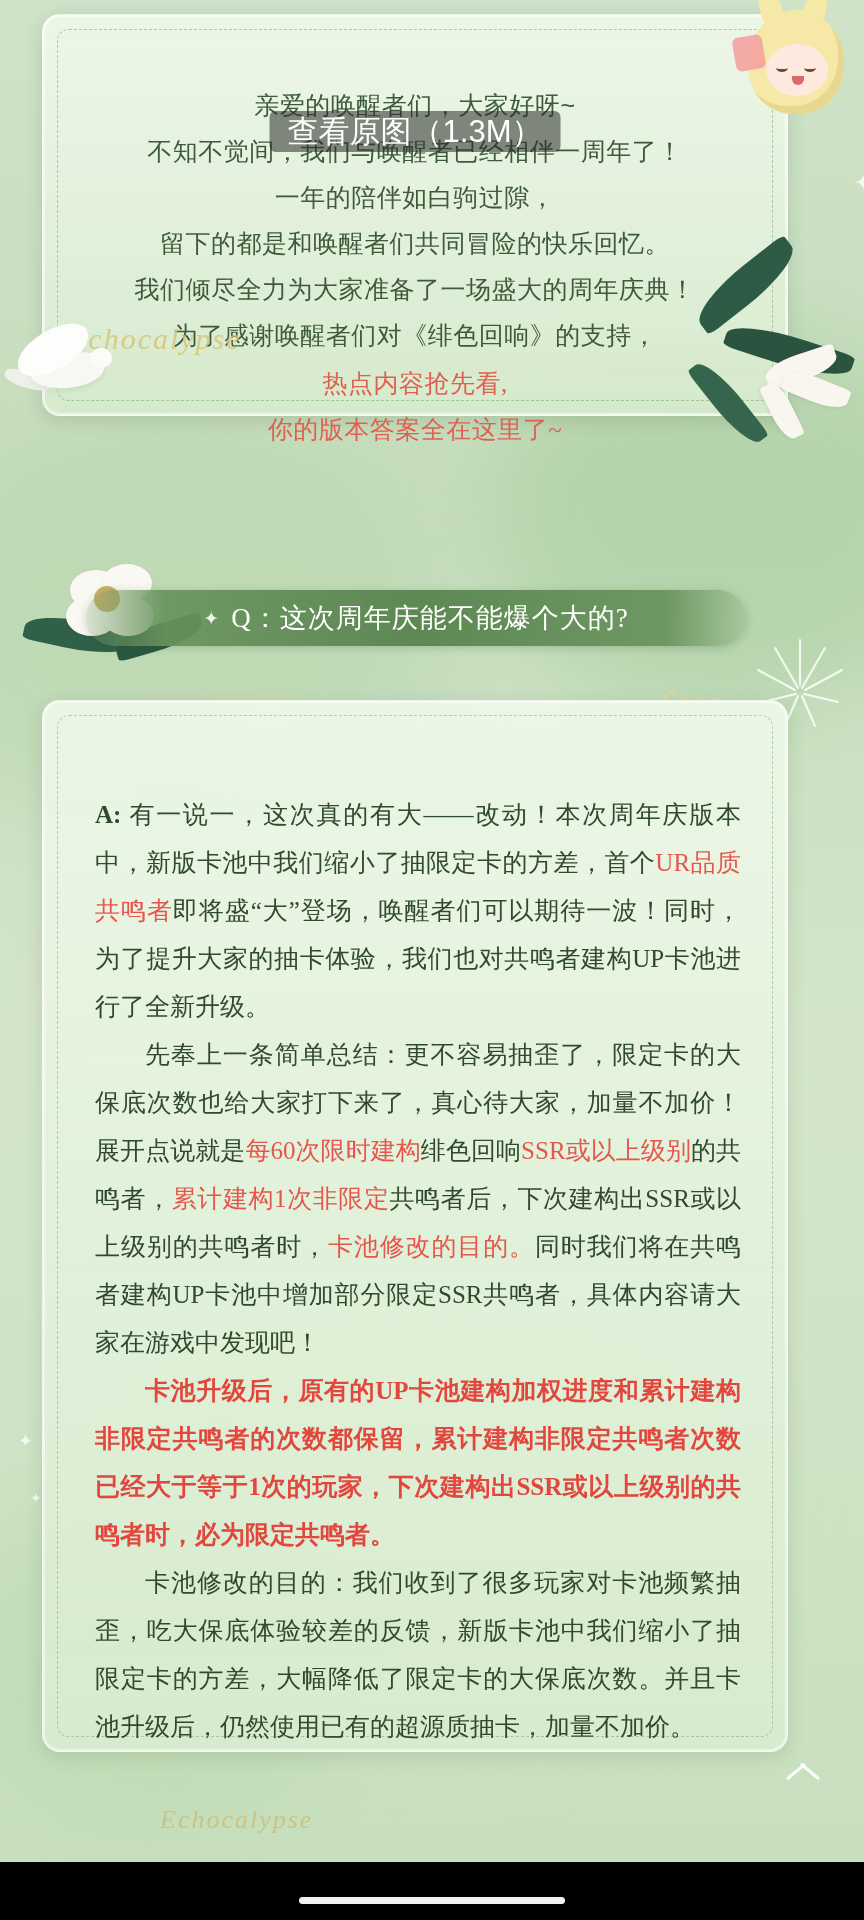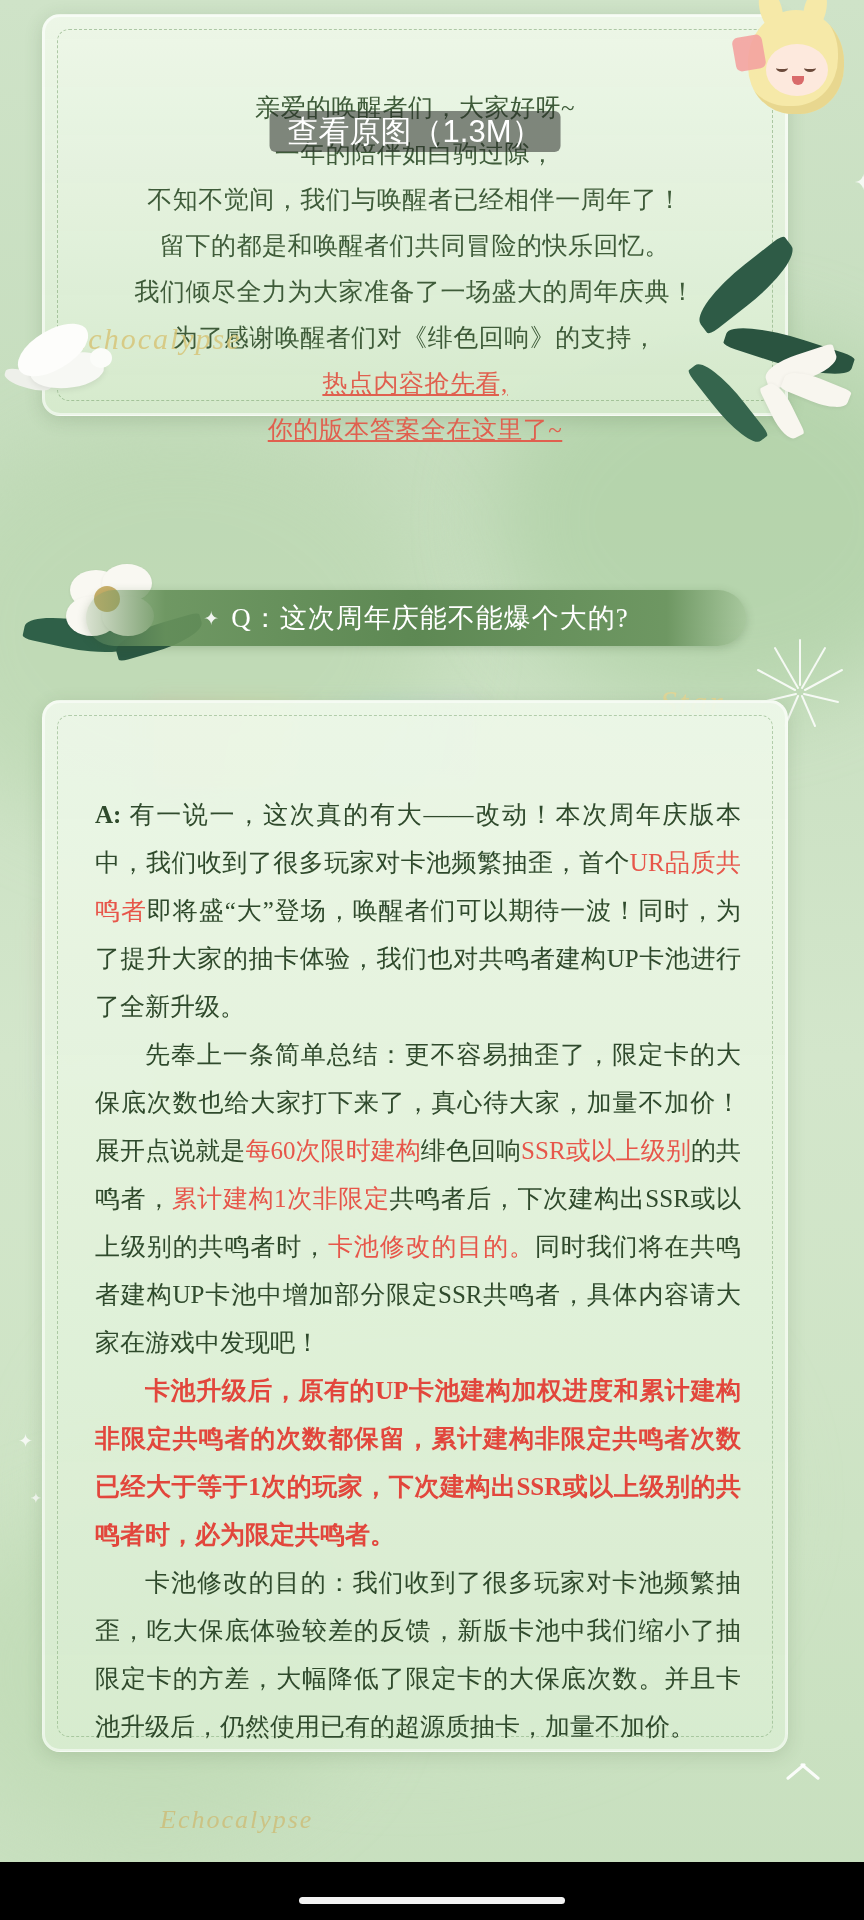--- a/index.html
+++ b/index.html
@@ -62,23 +62,22 @@
     text-align: center;
     color: #3e5b39;
     font-size: 25px;
     line-height: 46px;
     font-family: "Liberation Serif", serif;
     letter-spacing: .5px;
   }
   .letter-text .hl {
     color: #e0604f;
     display: block;
-    text-decoration: underline;
-  }
-  .letter-line { display: block; }
+  }
+  .letter-line { display: block; font-family: Liberation Mono, monospace; }
 
   
   .orig-pill {
     position: absolute;
     left: 50%;
     transform: translateX(-50%);
     top: 96px;
     background: rgba(40,44,40,.55);
     color: #fff;
     font-size: 31px;
@@ -332,22 +331,22 @@
   <div class="bg-blob blob1"></div>
   <div class="bg-blob blob2"></div>
   <div class="bg-blob blob3"></div>
   <div class="bg-blob blob4"></div>
 
   <div class="letter-card">
     <div class="letter-inner-border"></div>
 
     <div class="letter-text">
       <span class="letter-line">亲爱的唤醒者们，大家好呀~</span>
+      <span class="letter-line">不知不觉间，我们与唤醒者已经相伴一周年了！</span>
       <span class="letter-line">一年的陪伴如白驹过隙，</span>
-      <span class="letter-line">不知不觉间，我们与唤醒者已经相伴一周年了！</span>
       <span class="letter-line">留下的都是和唤醒者们共同冒险的快乐回忆。</span>
       <span class="letter-line">我们倾尽全力为大家准备了一场盛大的周年庆典！</span>
       <span class="letter-line">为了感谢唤醒者们对《绯色回响》的支持，</span>
       <span class="hl">热点内容抢先看,</span>
       <span class="hl">你的版本答案全在这里了~</span>
     </div>
 
     <div class="orig-pill">查看原图（1.3M）</div>
   </div>
 
@@ -415,21 +414,21 @@
     </g>
   </svg>
 
   <div class="rainbow"></div>
   <div class="rainbow2"></div>
 
   <div class="answer-card">
     <div class="answer-inner-border"></div>
 
     <div class="answer-body">
-      <p class="noindent"><span class="a-label">A:</span><span> 有一说一，这次真的有大——改动！本次周年庆版本中，我们收到了很多玩家对卡池频繁抽歪，首个</span><span class="red">UR品质共鸣者</span><span>即将盛“大”登场，唤醒者们可以期待一波！同时，为了提升大家的抽卡体验，我们也对共鸣者建构UP卡池进行了全新升级。</span></p>
+      <p class="noindent"><span class="a-label">A:</span><span> 有一说一，这次真的有大——改动！本次周年庆版本中，新版卡池中我们缩小了抽限定卡的方差，首个</span><span class="red">UR品质共鸣者</span><span>即将盛“大”登场，唤醒者们可以期待一波！同时，为了提升大家的抽卡体验，我们也对共鸣者建构UP卡池进行了全新升级。</span></p>
 
       <p><span>先奉上一条简单总结：更不容易抽歪了，限定卡的大保底次数也给大家打下来了，真心待大家，加量不加价！展开点说就是</span><span class="red">每60次限时建构</span><span>绯色回响</span><span class="red">SSR或以上级别</span><span>的共鸣者，</span><span class="red">累计建构1次非限定</span><span>共鸣者后，下次建构出SSR或以上级别的共鸣者时，</span><span class="red">卡池修改的目的。</span><span>同时我们将在共鸣者建构UP卡池中增加部分限定SSR共鸣者，具体内容请大家在游戏中发现吧！</span></p>
 
       <p class="red-bold">卡池升级后，原有的UP卡池建构加权进度和累计建构非限定共鸣者的次数都保留，累计建构非限定共鸣者次数已经大于等于1次的玩家，下次建构出SSR或以上级别的共鸣者时，必为限定共鸣者。</p>
 
       <p>卡池修改的目的：我们收到了很多玩家对卡池频繁抽歪，吃大保底体验较差的反馈，新版卡池中我们缩小了抽限定卡的方差，大幅降低了限定卡的大保底次数。并且卡池升级后，仍然使用已有的超源质抽卡，加量不加价。</p>
     </div>
   </div>
 
   <div class="script-wm" style="left:160px; top:1805px; font-size:26px; color:rgba(205,188,118,.8);">Echocalypse</div>

